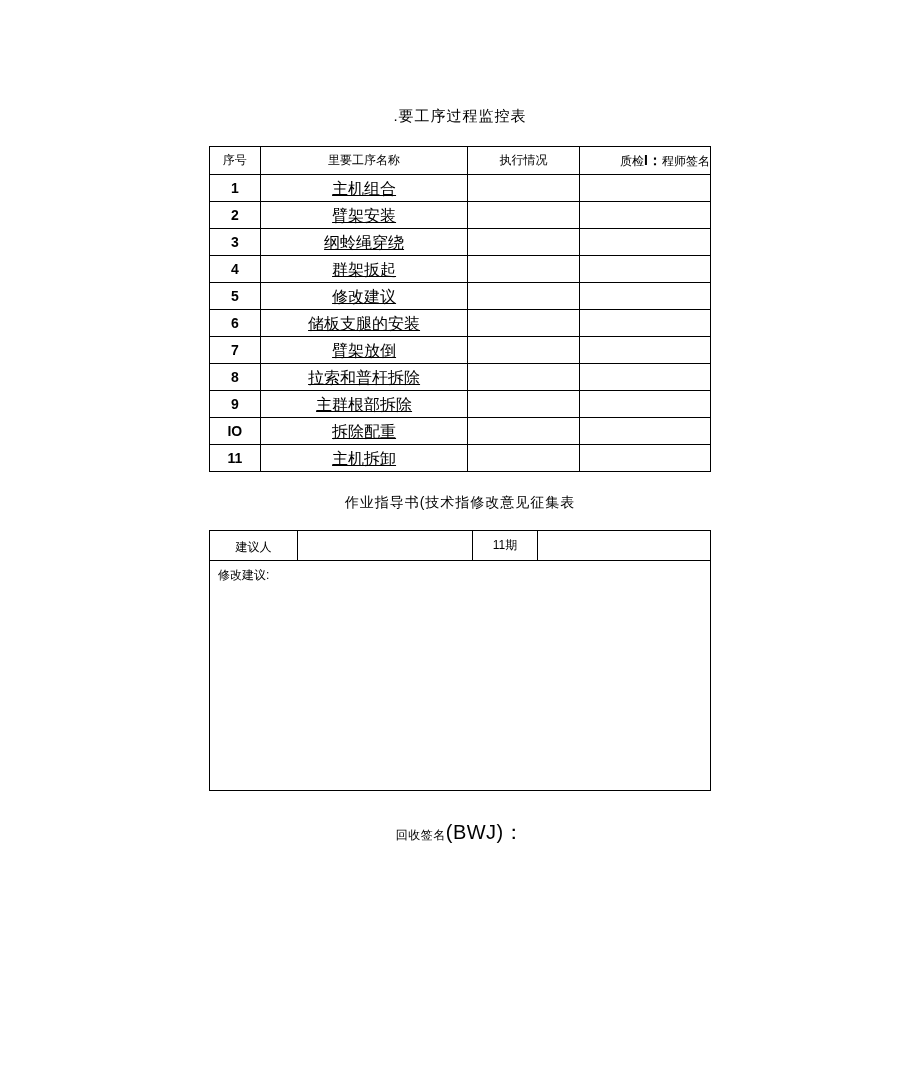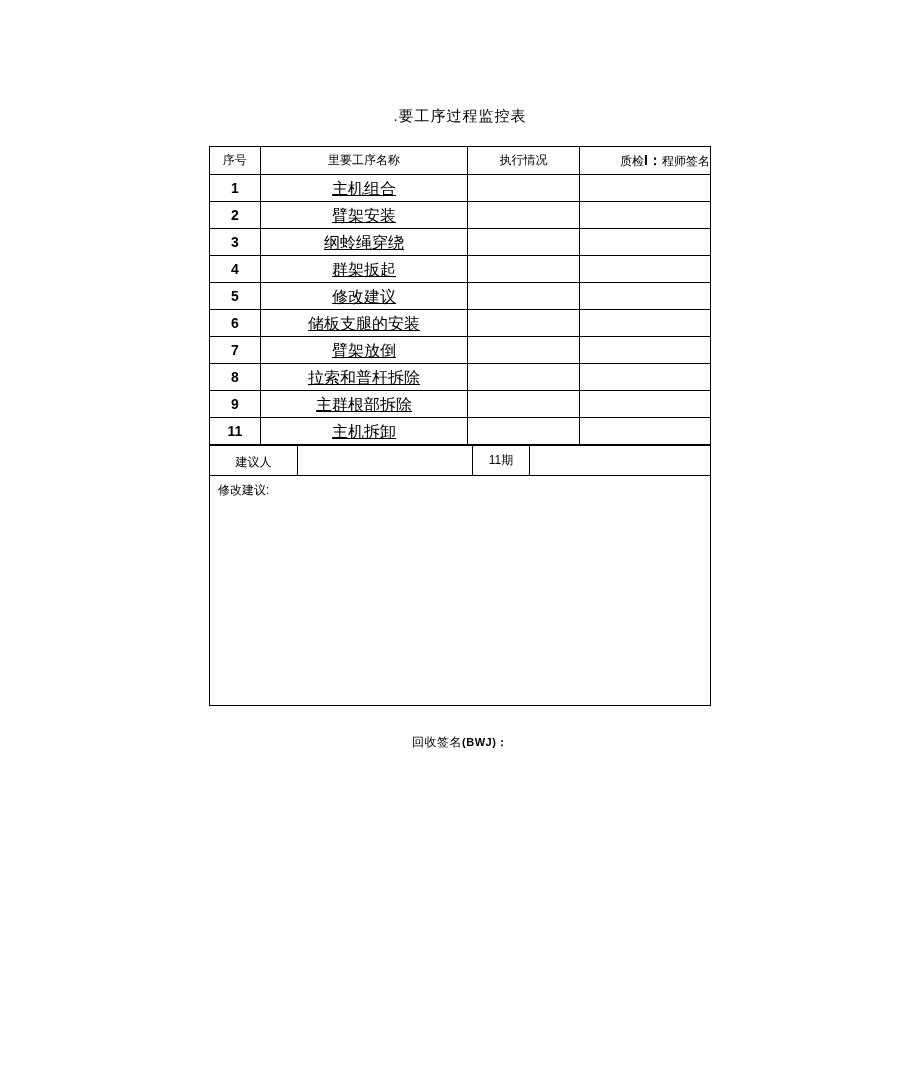--- a/index.html
+++ b/index.html
@@ -71,38 +71,38 @@
     }
     .table2 td {
       border: 1px solid #000;
       font-size: 12px;
       text-align: center;
       vertical-align: middle;
     }
     .table2 .hdr-row td { height: 30px; }
     .table2 .hdr-suggest { width: 88px; padding-top: 8px; vertical-align: top;}
     .table2 .hdr-blank1 { width: 175px; }
-    .table2 .hdr-period { width: 57px; }
+    .table2 .hdr-period { width: 65px; }
     .table2 .hdr-blank2 { }
     .table2 .content-cell {
       height: 230px;
       text-align: left;
       vertical-align: top;
       padding: 6px 8px;
       font-size: 12px;
     }
     .signature-line {
       text-align: center;
       font-size: 12px;
       margin-top: 28px;
       letter-spacing: 0.5px;
     }
     .signature-line .bwj {
-      font-weight: bold;
-      font-size: 11px;
+      font-weight: normal;
+      font-size: 20px;
     }
   </style>
 </head>
 <body>
 
 <div class="page">
 
   <div class="title1">.要工序过程监控表</div>
 
   <table class="table1">
@@ -165,28 +165,35 @@
         <td></td>
         <td></td>
       </tr>
       <tr>
         <td class="num">9</td>
         <td class="name-cell">主群根部拆除</td>
         <td></td>
         <td></td>
       </tr>
       <tr>
+        <td class="num">IO</td>
+        <td class="name-cell">拆除配重</td>
+        <td></td>
+        <td></td>
+      </tr>
+      <tr>
         <td class="num">11</td>
         <td class="name-cell">主机拆卸</td>
         <td></td>
         <td></td>
       </tr>
     </tbody>
   </table>
 
+  <div class="title2">作业指导书(技术指修改意见征集表</div>
 
   <table class="table2">
     <tbody>
         <tr class="hdr-row">
       <td class="hdr-suggest">建议人</td>
       <td class="hdr-blank1"></td>
       <td class="hdr-period">11期</td>
       <td class="hdr-blank2"></td>
     </tr>
     <tr>

